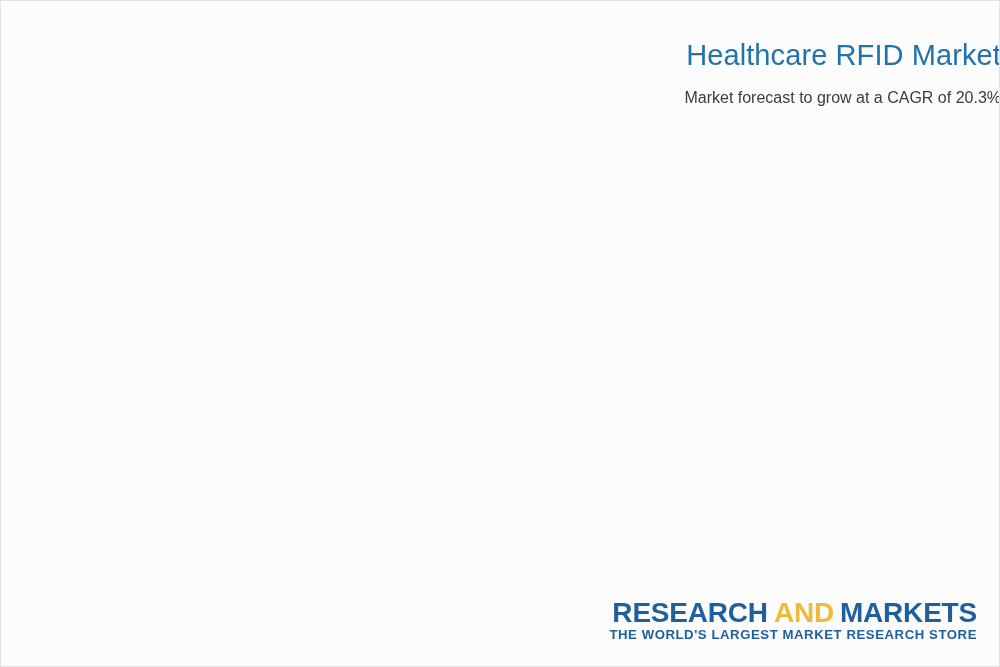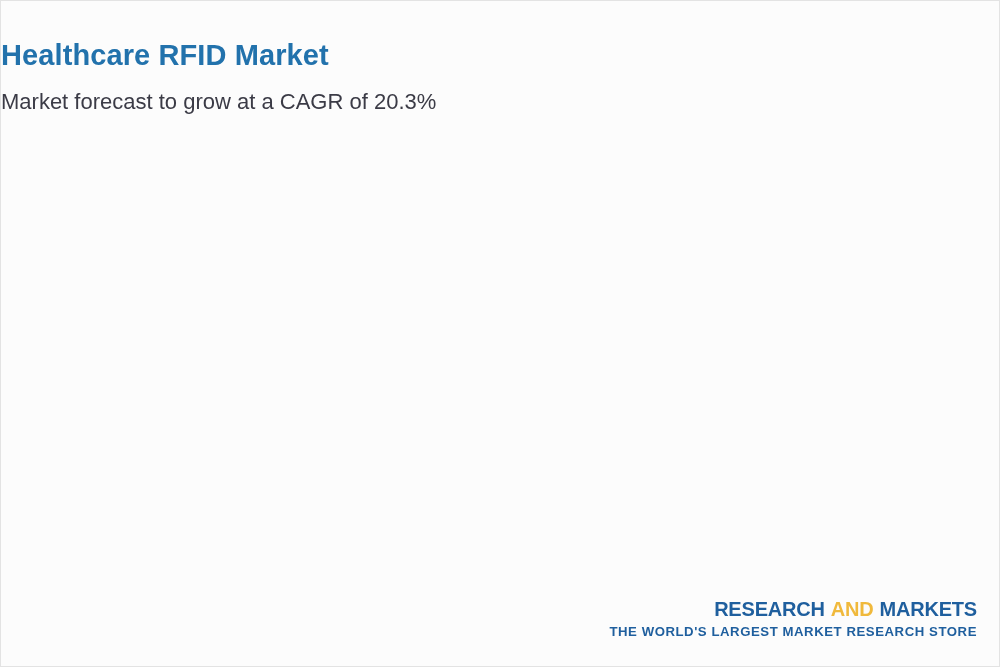--- a/index.html
+++ b/index.html
@@ -21,33 +21,33 @@
     border: 1px solid #e3e3e3;
     overflow: hidden;
   }
 
   
   .chart-title {
     position: absolute;
     left: 0;
     top: 38px;
     width: 1000px;
-    text-align: left;
+    text-align: right;
     font-size: 29px;
-    font-weight: bold;
+    font-weight: normal;
     color: #2272ac;
     letter-spacing: 0.1px;
   }
   .chart-subtitle {
     position: absolute;
     left: 0;
     top: 88px;
     width: 1000px;
-    text-align: left;
-    font-size: 22px;
+    text-align: right;
+    font-size: 16px;
     font-weight: normal;
     color: #3b3b46;
   }
 
   
   .plot-area {
     position: absolute;
     left: 0;
     top: 0;
     width: 1000px;
@@ -69,30 +69,29 @@
     letter-spacing: 0.1px;
   }
 
   .brand {
     position: absolute;
     right: 22px;
     top: 598px;
     text-align: right;
   }
   .brand-name {
-    font-size: 20px;
+    font-size: 28px;
     font-weight: bold;
     letter-spacing: -0.2px;
     line-height: 1;
     white-space: nowrap;
   }
   .brand-word-blue { color: #1f5f9e; }
   .brand-word-gold { color: #f0b93c; }
   .brand-tag {
-    margin-top: 5px;
     font-size: 13.2px;
     font-weight: bold;
     color: #1f5f9e;
     letter-spacing: 0.55px;
     white-space: nowrap;
   }
 </style>
 </head>
 <body>
 

